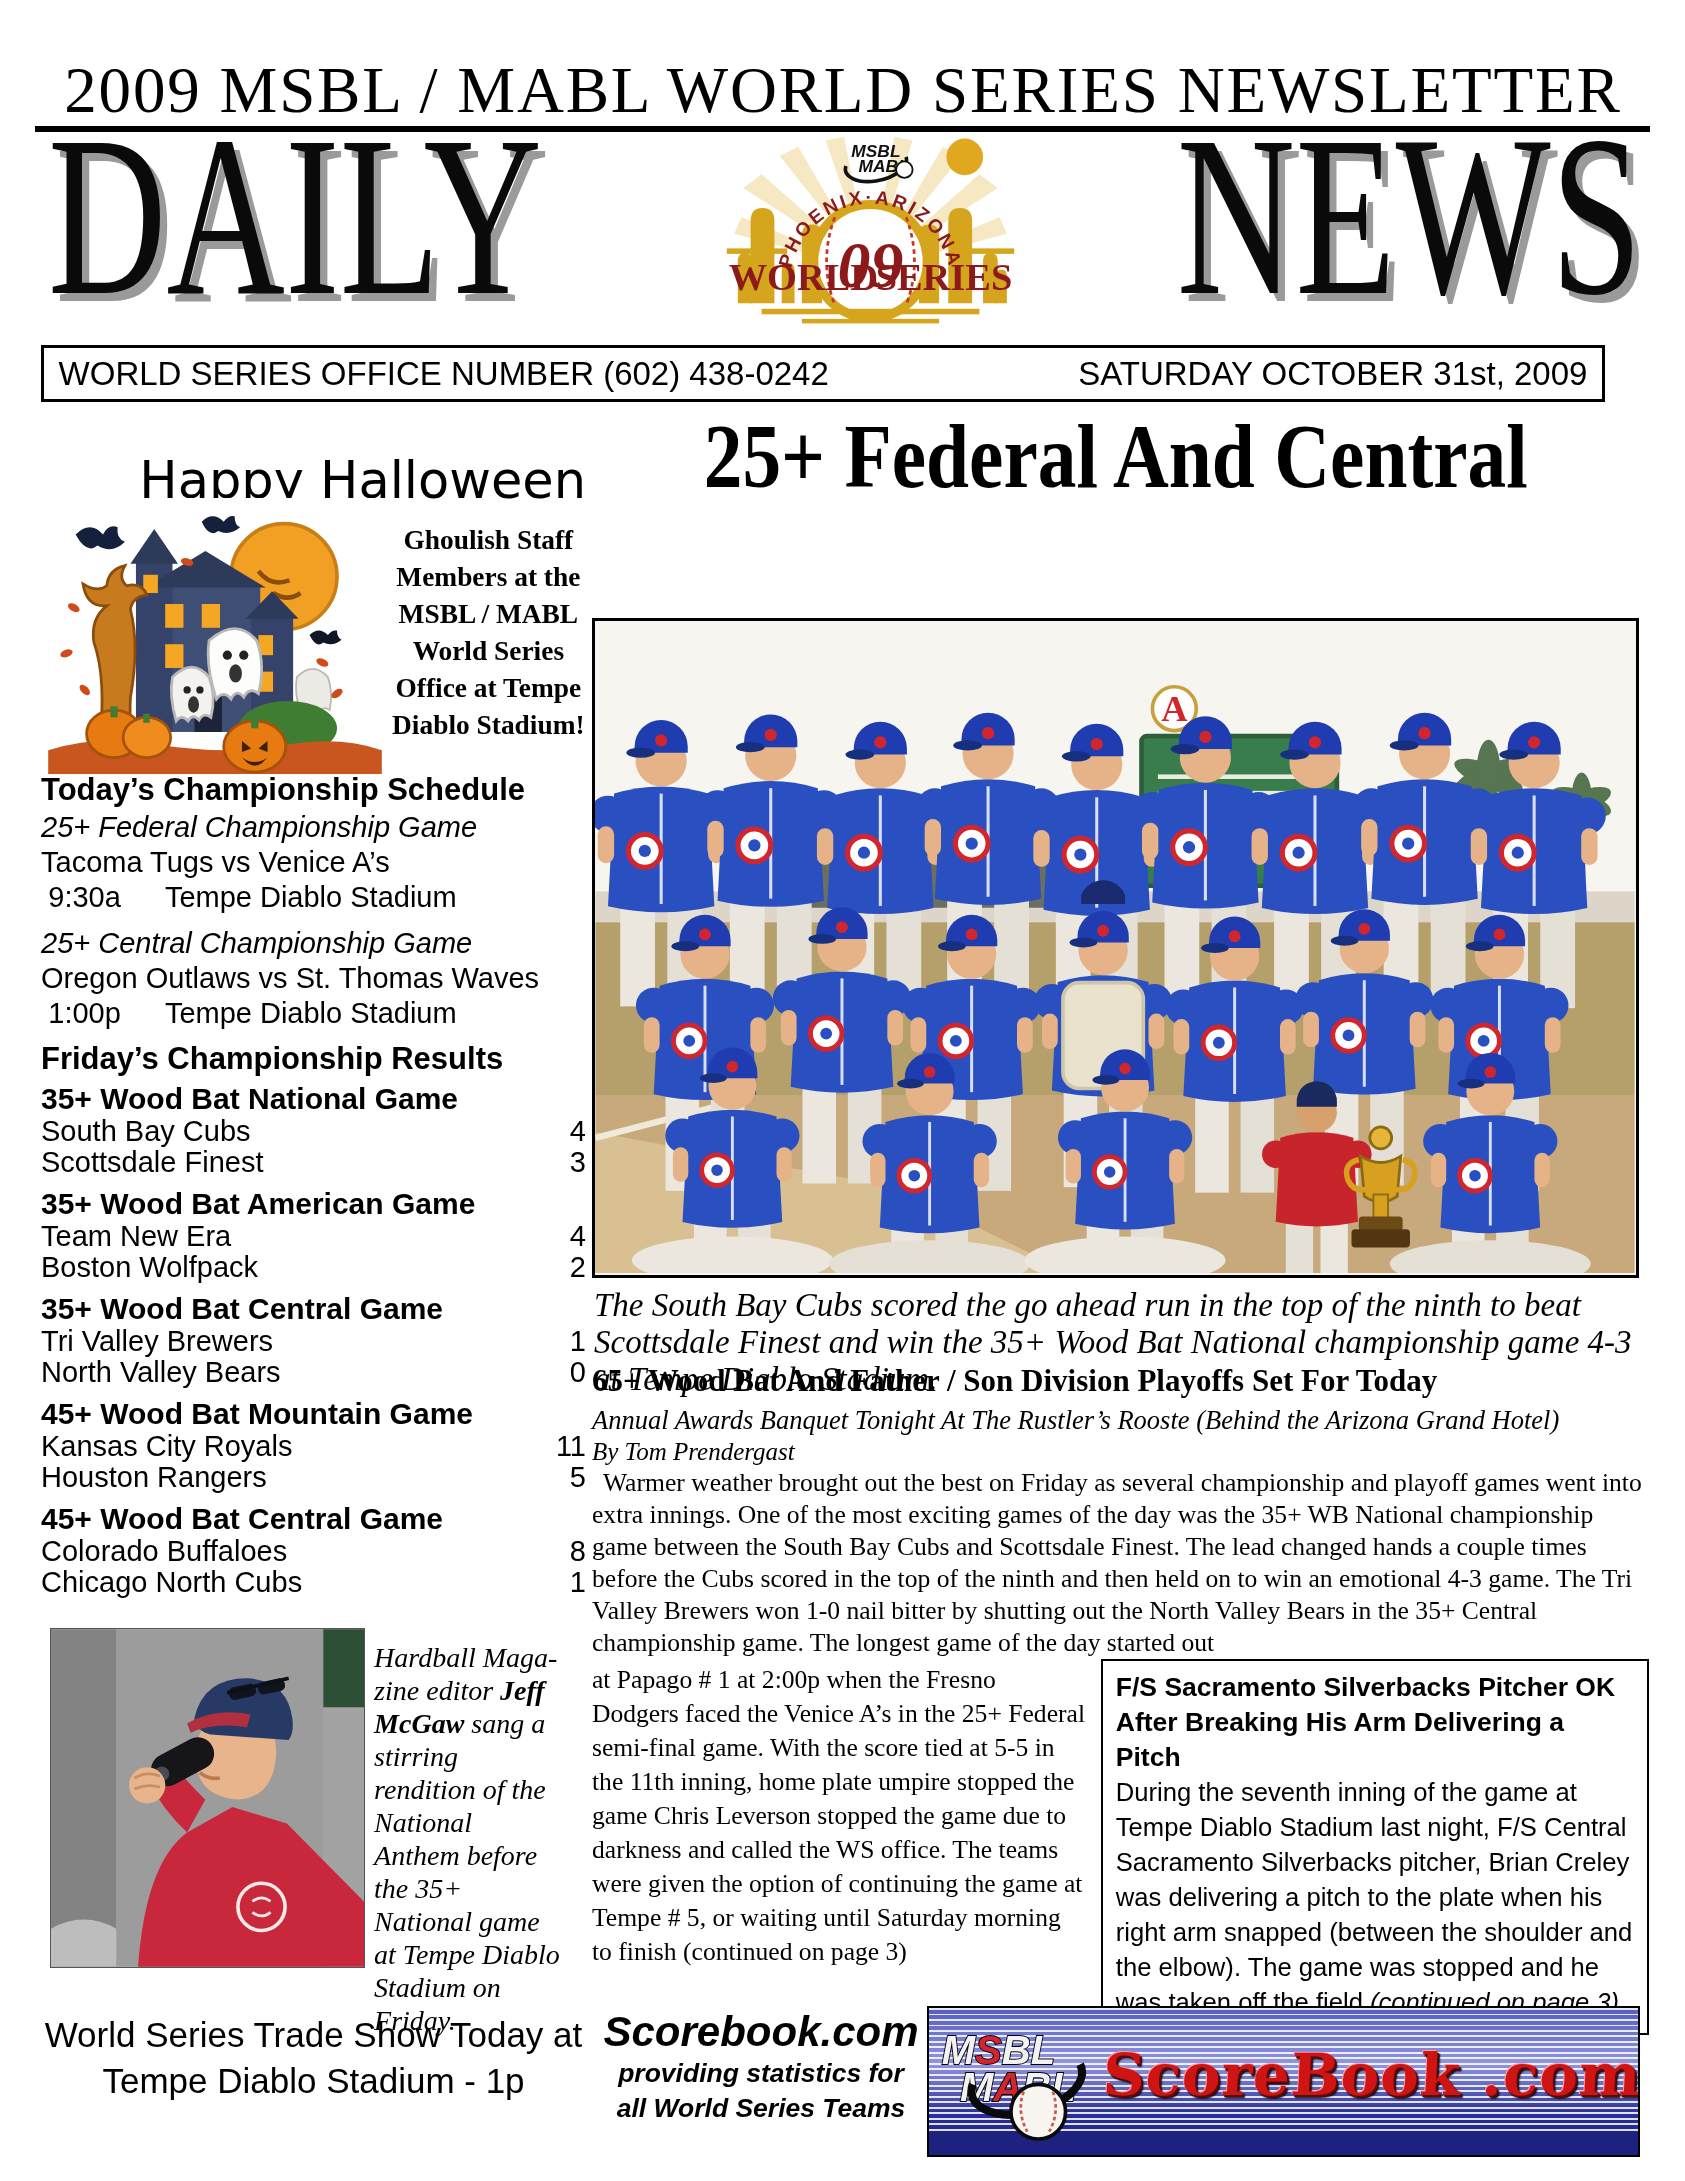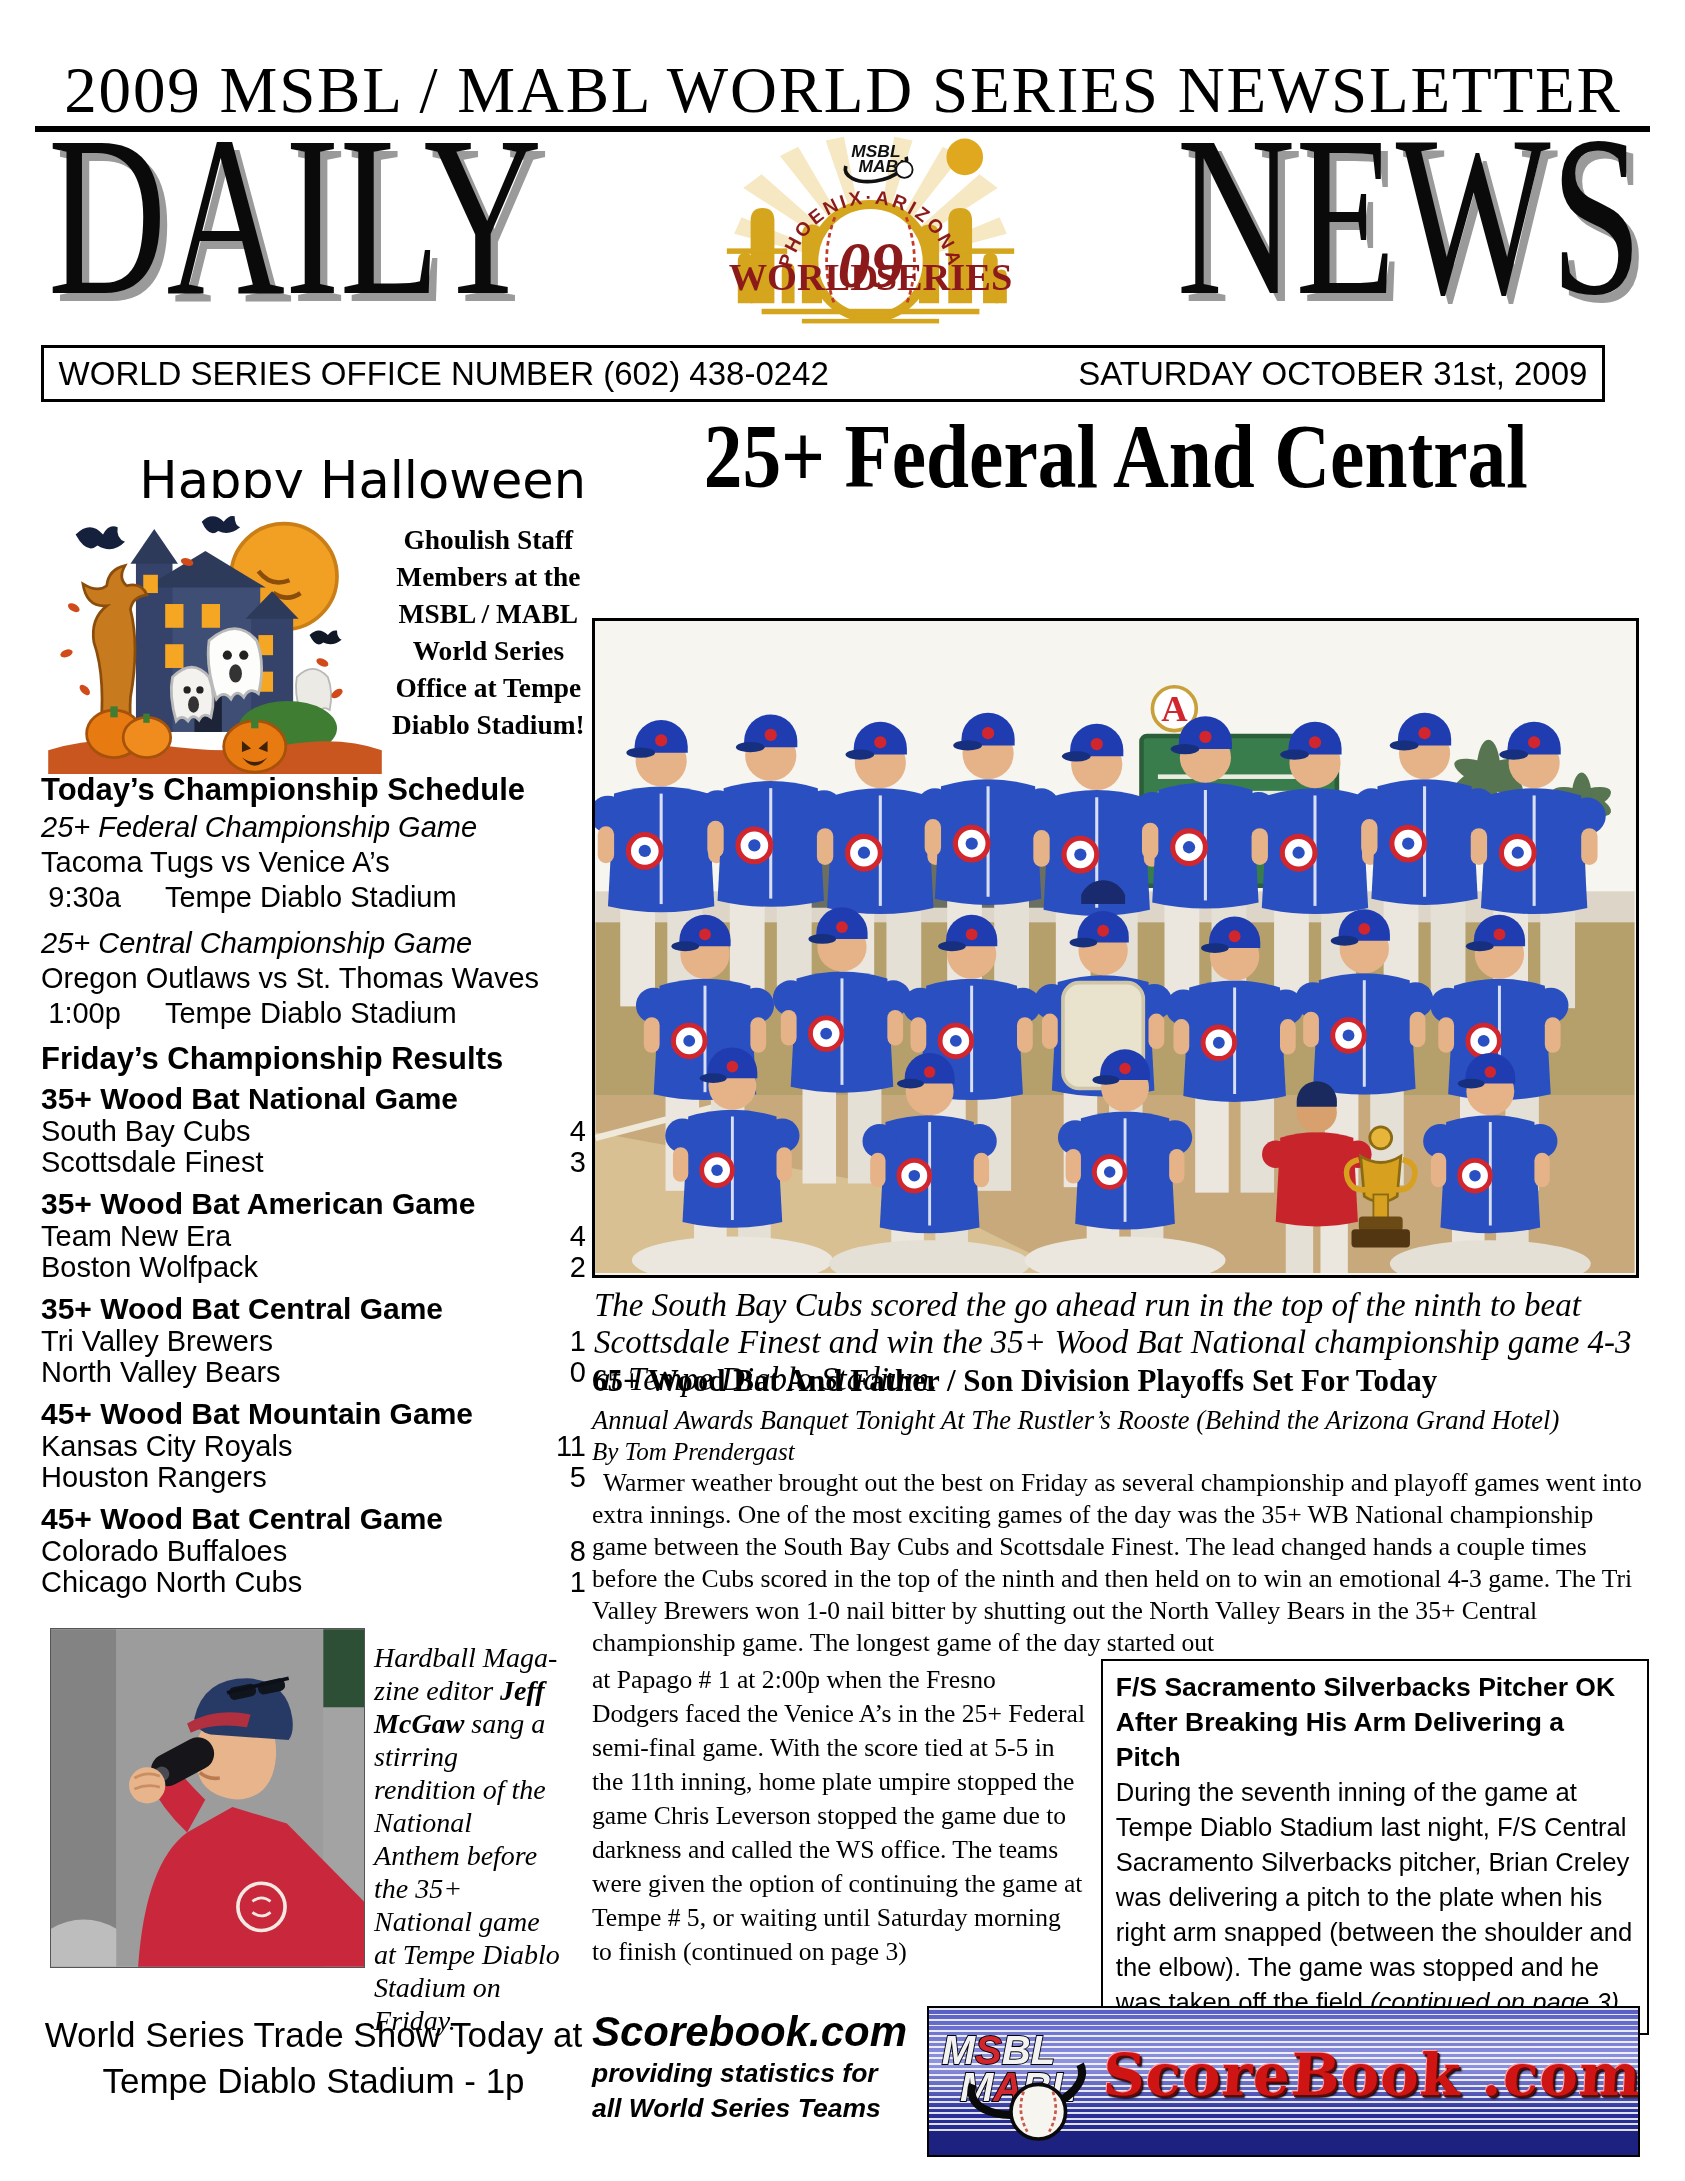--- a/index.html
+++ b/index.html
@@ -67,21 +67,21 @@
   .body-par { position:absolute; left:592px; top:1467px; width:1051px; font-size:25.6px; line-height:32px;
     text-indent:11px; }
   .col-cont { position:absolute; left:592px; top:1663px; width:495px; font-size:25.6px; line-height:34px; }
 
   .sidebar-box { position:absolute; left:1101px; top:1659px; width:548px; border:2.7px solid #000;
     padding:9.1px 12.8px 12.8px 12.8px; font-family:"Liberation Sans",sans-serif; }
   .sidebar-title { font-weight:bold; font-size:26.5px; line-height:35px; }
   .sidebar-body { font-size:25.6px; line-height:35px; }
   .sidebar-body i { font-style:italic; }
 
-  .scorebook { position:absolute; left:592px; top:2008px; width:338px; 
+  .scorebook { position:absolute; left:592px; top:2008px; width:338px; text-align:center;
     font-family:"Liberation Sans",sans-serif; font-style:italic; font-weight:bold; }
   .scorebook-title { font-size:42px; line-height:48px; }
   .scorebook-line { font-size:26.5px; line-height:35px; }
 
   .banner { position:absolute; left:927px; top:2006px; width:713px; height:151px; border:2.7px solid #000;
     background:
       repeating-linear-gradient(180deg, rgba(255,255,255,.85) 0 1.8px, rgba(255,255,255,0) 1.8px 5.5px),
       linear-gradient(180deg,#565cc2 0%, #9196e0 38%, #2a2f9a 72%, #1d2280 100%);
     overflow:hidden; }
   .banner-bottomband { position:absolute; left:0; right:0; bottom:0; height:24px; background:#1d2280; }

